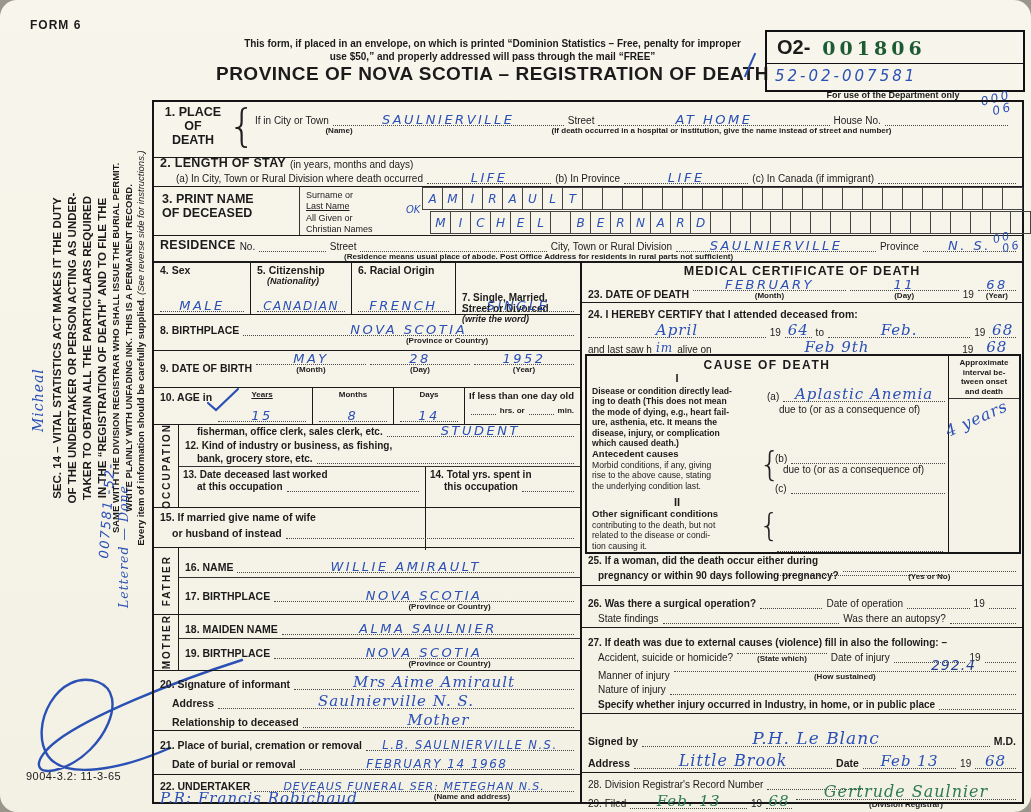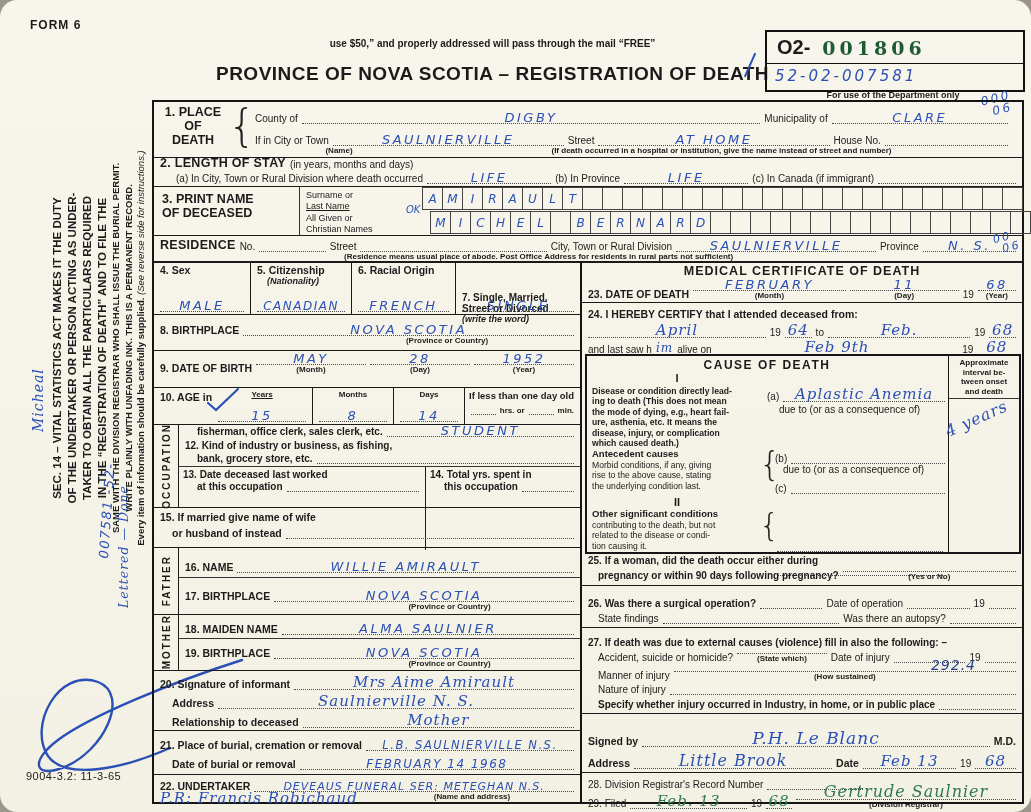--- a/index.html
+++ b/index.html
@@ -30,20 +30,21 @@
 </style>
 </head>
 <body>
 
 <div class="paper">
 
   <div class="abs" style="left:30px;top:18px;font-weight:bold;font-size:12px;letter-spacing:1px;">FORM 6</div>
   <div class="abs" style="left:26px;top:770px;font-size:11px;letter-spacing:.5px;">9004-3.2: 11-3-65</div>
 
   <div class="abs" style="left:200px;top:38px;width:585px;text-align:center;font-size:10px;font-weight:bold;line-height:1.25;">
+    <div>This form, if placed in an envelope, on which is printed “Dominion Statistics – Free, penalty for improper</div>
     <div>use $50,” and properly addressed will pass through the mail “FREE”</div>
   </div>
   <div class="abs" style="left:200px;top:63px;width:585px;text-align:center;font-size:19px;font-weight:bold;letter-spacing:.5px;">PROVINCE OF NOVA SCOTIA – REGISTRATION OF DEATH</div>
 
   <div class="abs" style="left:749px;top:52px;width:2.4px;height:26px;background:#2b50b5;transform:rotate(24deg);"></div>
 
   <div class="abs" style="left:765px;top:30px;width:256px;height:58px;border:2.5px solid #111;">
     <div style="display:flex;align-items:center;height:31px;border-bottom:1.6px solid #111;padding:0 10px;gap:12px;">
       <span style="font-size:20px;font-weight:bold;">O2-</span>
       <span class="stamp">001806</span>
@@ -85,30 +86,20 @@
   <div class="abs" style="left:152px;top:100px;width:868px;height:700px;border:2.5px solid #151515;">
 
     <div class="abs bb" style="left:0;top:0;width:100%;height:55px;">
       <div class="abs" style="left:8px;top:4px;font-size:12.5px;font-weight:bold;line-height:1.1;text-align:center;width:62px;">
         <div>1. PLACE</div>
         <div>OF</div>
         <div>DEATH</div>
       </div>
       <div class="abs brace" style="left:74px;top:-2px;font-size:44px;">{</div>
       <div class="abs" style="left:95px;top:2px;width:765px;">
-        <div class="ln" style="height:20px;">
-          <span class="lbn">County of</span>
-          <span class="d" style="flex:2.6;">
-              <span class="hw">DIGBY</span>
-            </span>
-          <span class="lbn">Municipality of</span>
-          <span class="d" style="flex:1;">
-              <span class="hw">CLARE</span>
-            </span>
-        </div>
         <div class="ln" style="height:20px;margin-top:2px;">
           <span class="lbn">If in City or Town</span>
           <span class="d" style="flex:1.5;">
               <span class="hw">SAULNIERVILLE</span>
             </span>
           <span class="lbn">Street</span>
           <span class="d" style="flex:1.5;">
               <span class="hw">AT HOME</span>
             </span>
           <span class="lbn">House No.</span>

